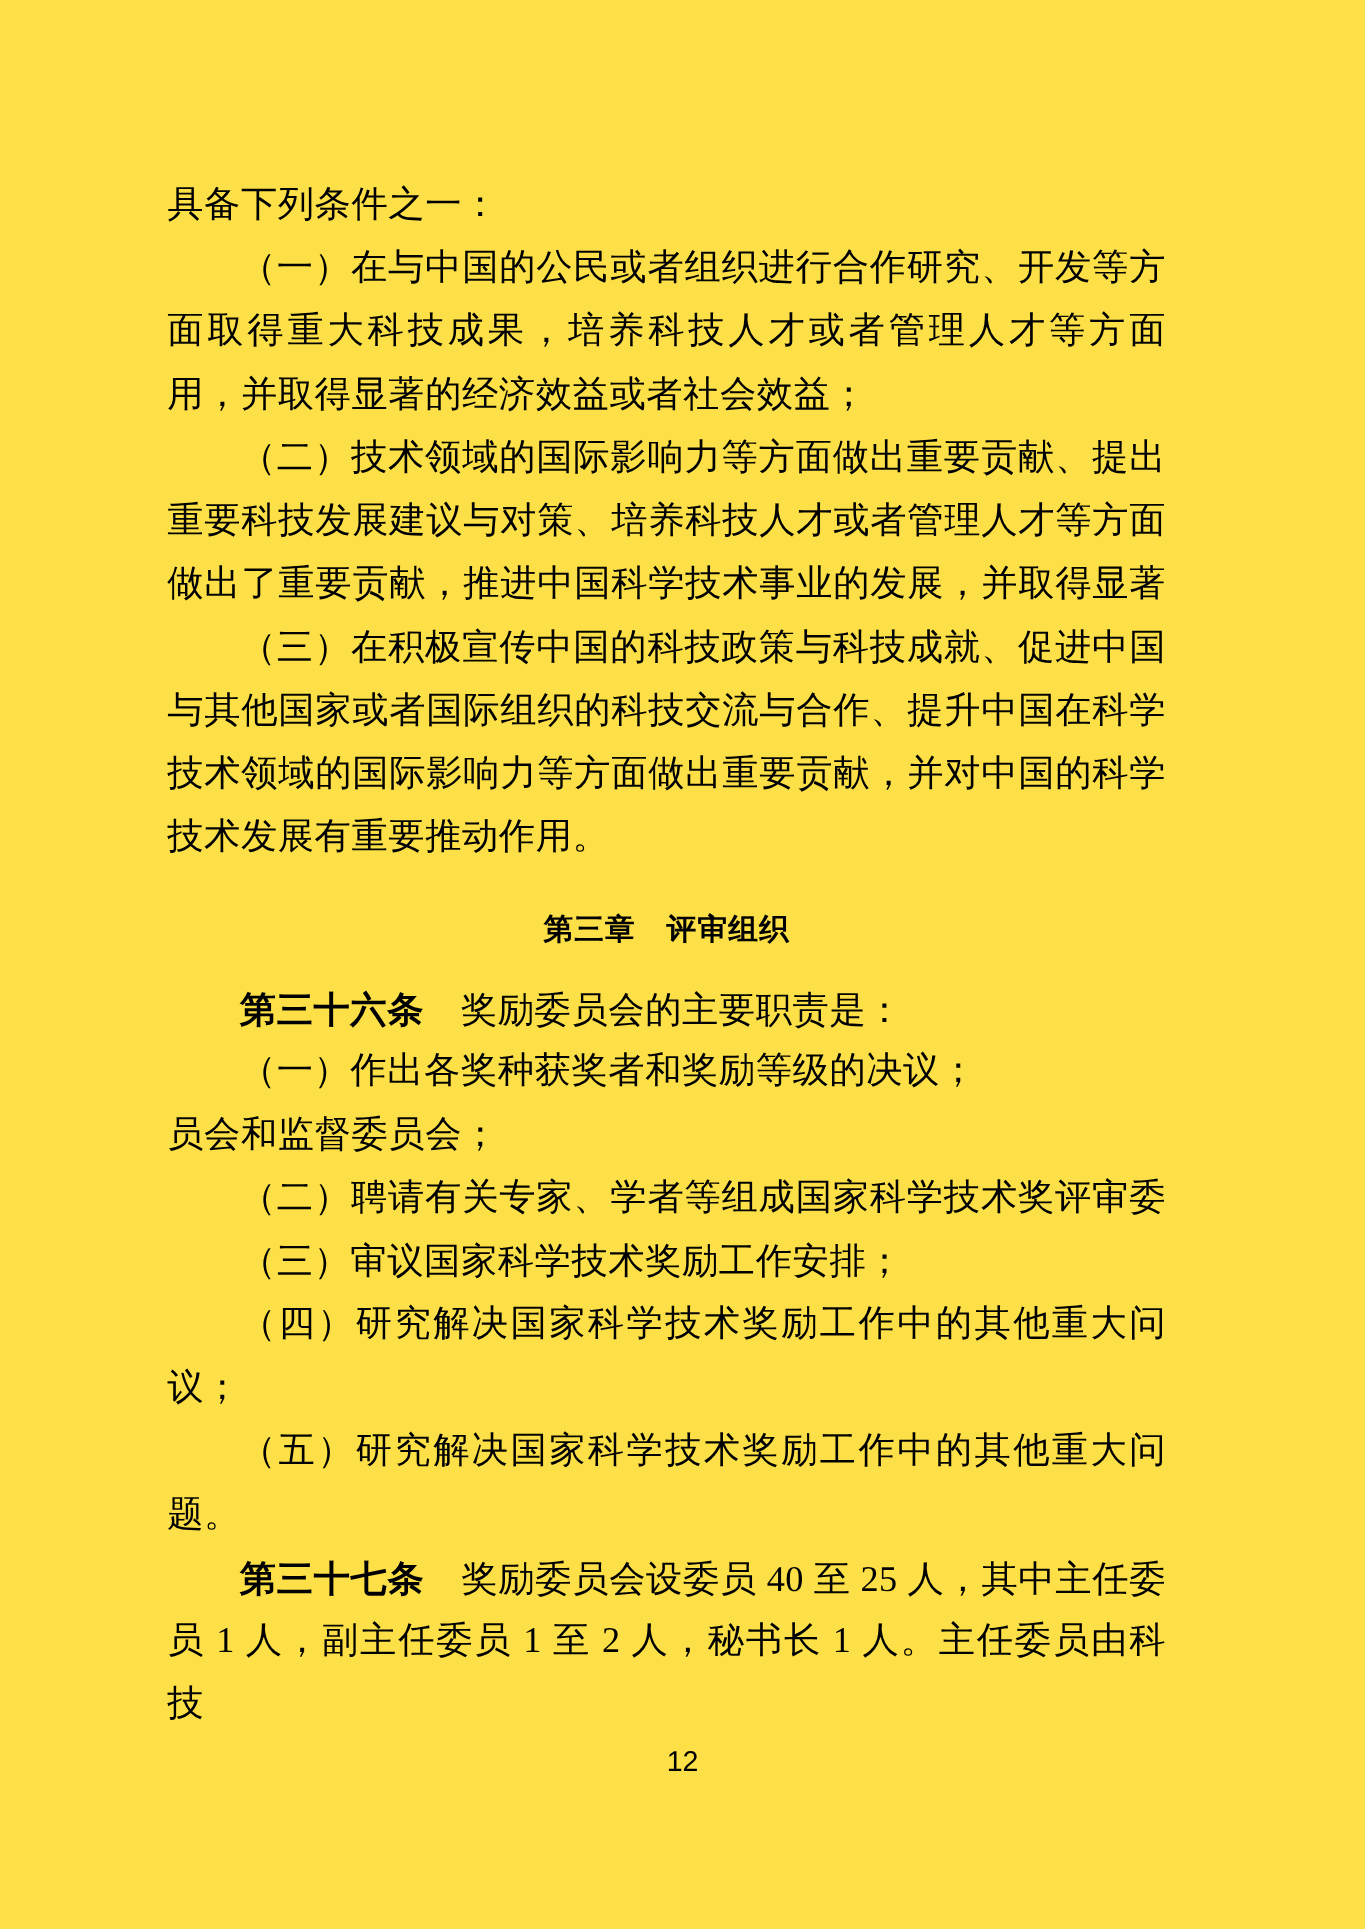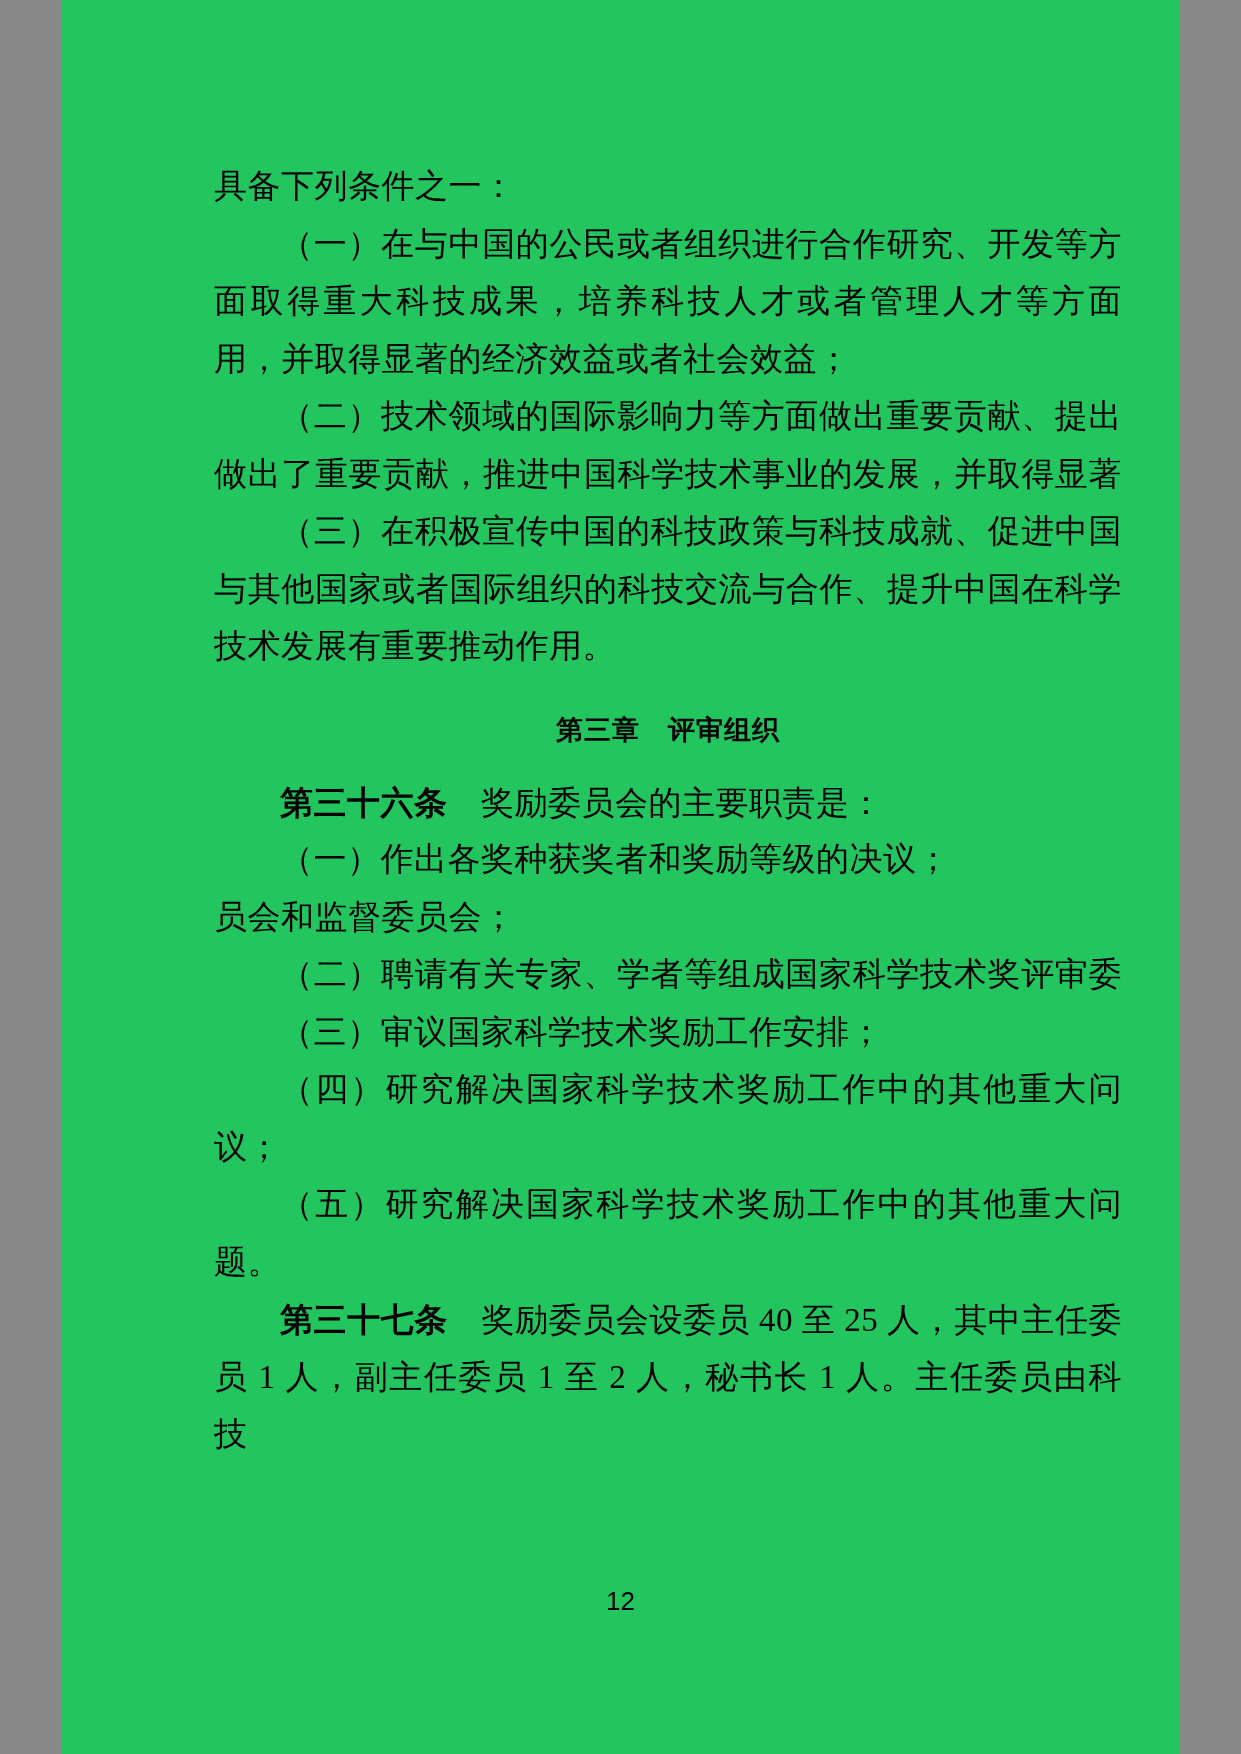--- a/index.html
+++ b/index.html
@@ -2,24 +2,24 @@
 <html><head>
 <meta charset="utf-8">
 <style>
   html, body {
     margin: 0;
     padding: 0;
     background: #888;
   }
   .page {
     position: relative;
-    width: 1117px;
+    width: 1241px;
     height: 1754px;
     margin: 0 auto;
-    background: #22c55e;
+    background: #fde047;
     color: #000000;
     font-family: "Liberation Serif", "DejaVu Serif", serif;
     overflow: hidden;
   }
   .doc-body {
     position: absolute;
     left: 152px;
     top: 158px;
     width: 908px;
   }
@@ -70,23 +70,25 @@
 <body>
 
 <div class="page">
 
   <main class="doc-body" id="doc-body">
       <div class="text-line"><span class="seg">具备下列条件之一：</span></div>
       <div class="text-line fill indent"><span class="seg">（一）在与中国的公民或者组织进行合作研究、开发等方</span></div>
       <div class="text-line fill"><span class="seg">面取得重大科技成果，培养科技人才或者管理人才等方面</span></div>
       <div class="text-line"><span class="seg">用，并取得显著的经济效益或者社会效益；</span></div>
       <div class="text-line fill indent"><span class="seg">（二）技术领域的国际影响力等方面做出重要贡献、提出</span></div>
+      <div class="text-line fill"><span class="seg">重要科技发展建议与对策、培养科技人才或者管理人才等方面</span></div>
       <div class="text-line fill"><span class="seg">做出了重要贡献，推进中国科学技术事业的发展，并取得显著</span></div>
       <div class="text-line fill indent"><span class="seg">（三）在积极宣传中国的科技政策与科技成就、促进中国</span></div>
       <div class="text-line fill"><span class="seg">与其他国家或者国际组织的科技交流与合作、提升中国在科学</span></div>
+      <div class="text-line fill"><span class="seg">技术领域的国际影响力等方面做出重要贡献，并对中国的科学</span></div>
       <div class="text-line"><span class="seg">技术发展有重要推动作用。</span></div>
       <div class="heading-line"><span class="seg bold">第三章　评审组织</span></div>
       <div class="text-line indent"><span class="seg bold">第三十六条</span><span class="seg">　奖励委员会的主要职责是：</span></div>
       <div class="text-line indent"><span class="seg">（一）作出各奖种获奖者和奖励等级的决议；</span></div>
       <div class="text-line"><span class="seg">员会和监督委员会；</span></div>
       <div class="text-line fill indent"><span class="seg">（二）聘请有关专家、学者等组成国家科学技术奖评审委</span></div>
       <div class="text-line indent"><span class="seg">（三）审议国家科学技术奖励工作安排；</span></div>
       <div class="text-line fill indent"><span class="seg">（四）研究解决国家科学技术奖励工作中的其他重大问</span></div>
       <div class="text-line"><span class="seg">议；</span></div>
       <div class="text-line fill indent"><span class="seg">（五）研究解决国家科学技术奖励工作中的其他重大问</span></div>

